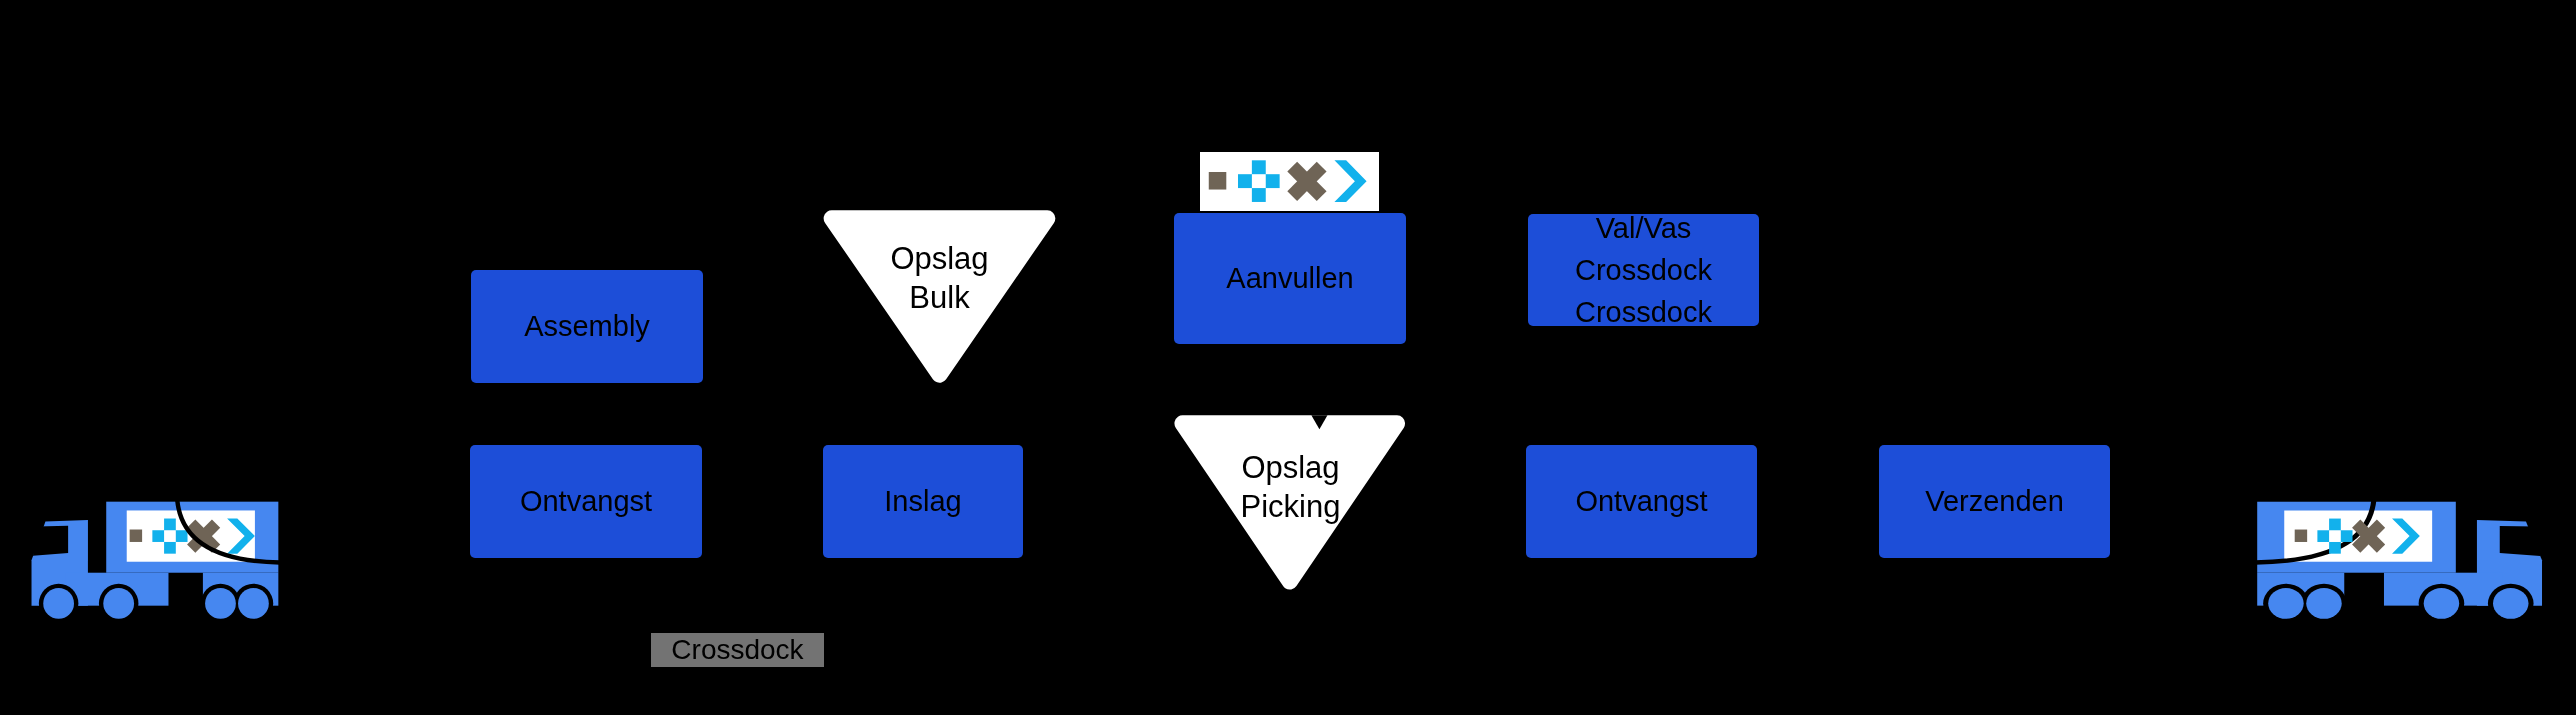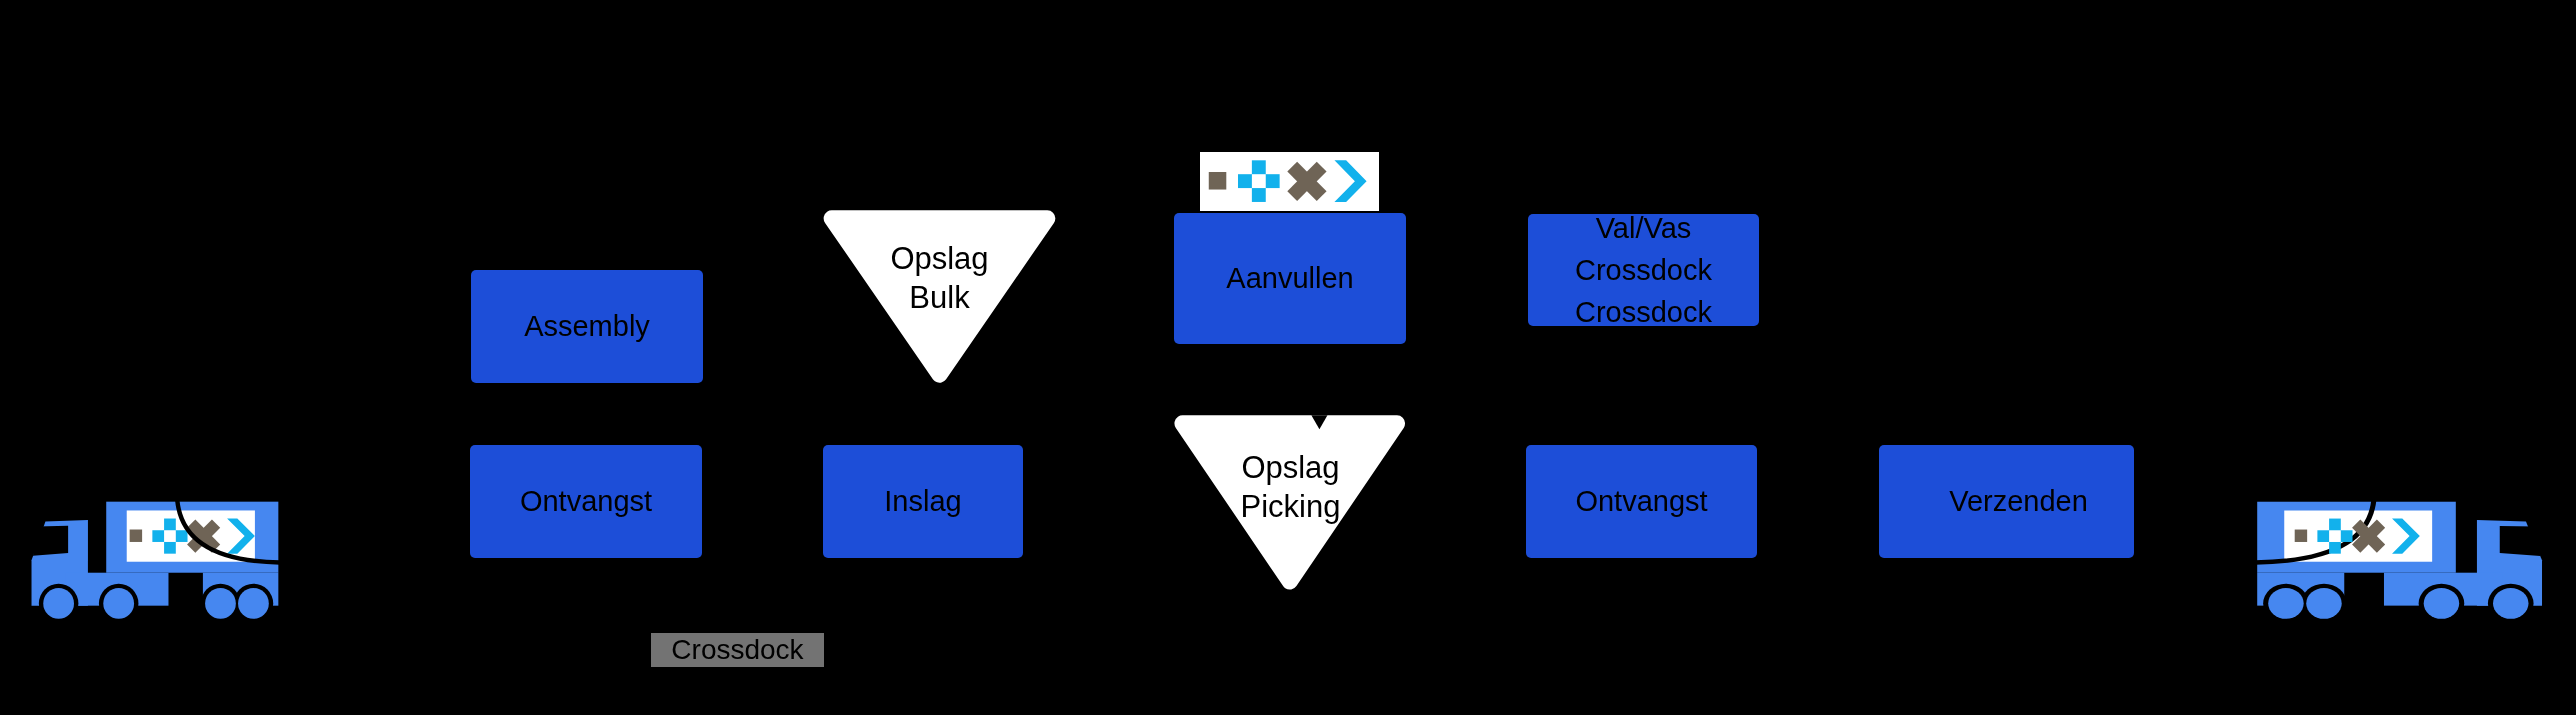--- a/index.html
+++ b/index.html
@@ -116,21 +116,21 @@
   <div class="pbox multi" style="left:1528px;top:214px;width:231px;height:112px;">
     <span>Val/Vas</span>
     <span>Crossdock</span>
     <span>Crossdock</span>
   </div>
 
   <div class="pbox" style="left:1526px;top:445px;width:231px;height:113px;">
     <span>Ontvangst</span>
   </div>
 
-  <div class="pbox" style="left:1879px;top:445px;width:231px;height:113px;padding-left:24px;">
+  <div class="pbox" style="left:1879px;top:445px;width:231px;height:113px;">
     <span>Verzenden</span>
   </div>
 
   <div class="sqbox" style="left:651px;top:633px;width:173px;height:34px;">
     <span>Crossdock</span>
   </div>
 
   <svg class="abs" style="left:2253px;top:495px;" width="300" height="132" viewBox="0 0 410 180">
     <g transform="translate(410,0) scale(-1.155,1)">
       <rect x="115" y="9" width="235" height="97" fill="#4687f0"></rect>

